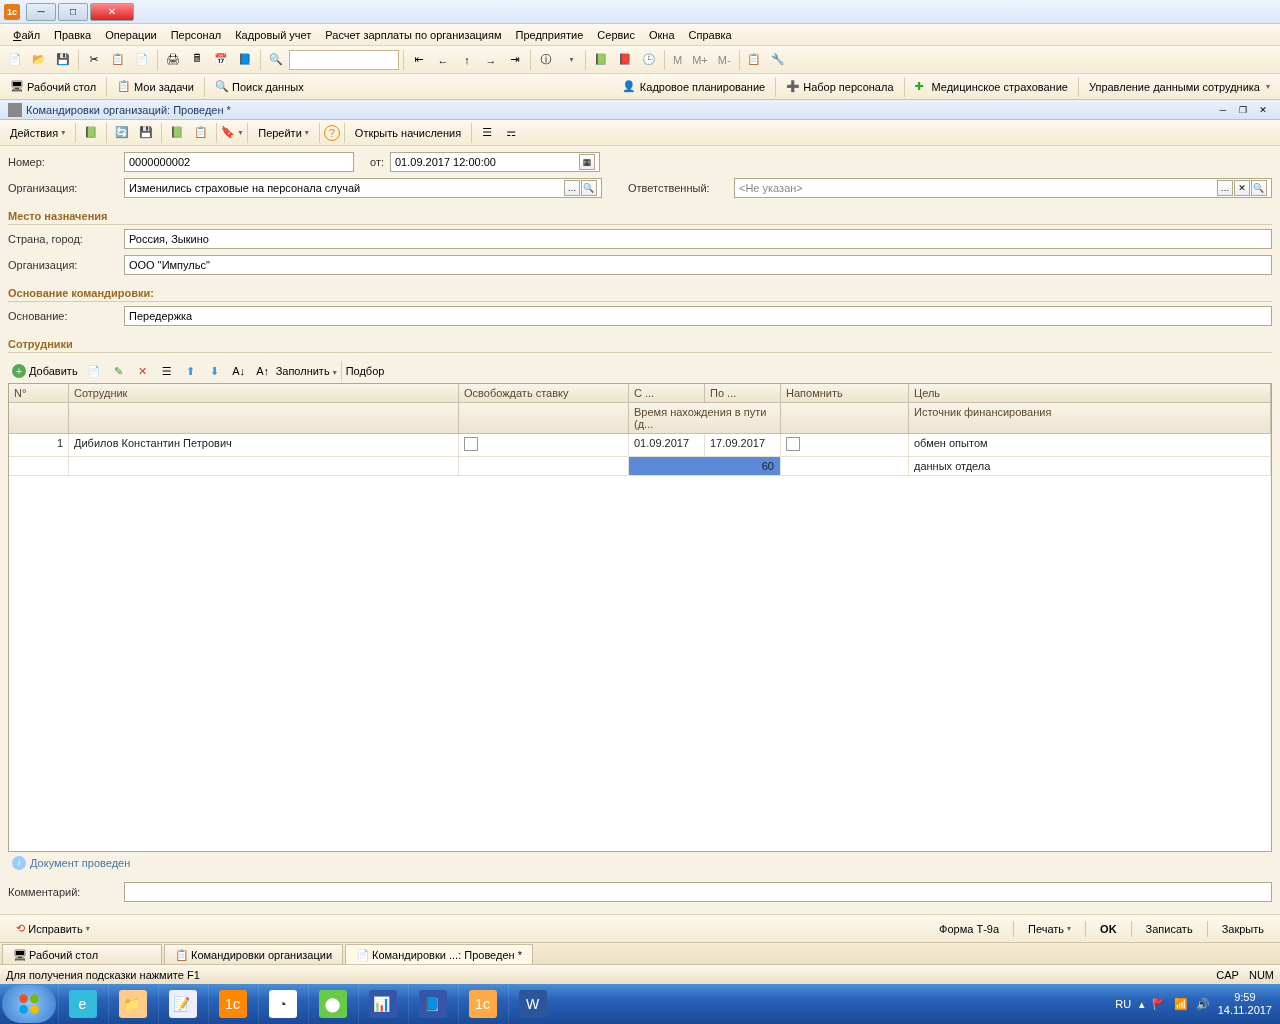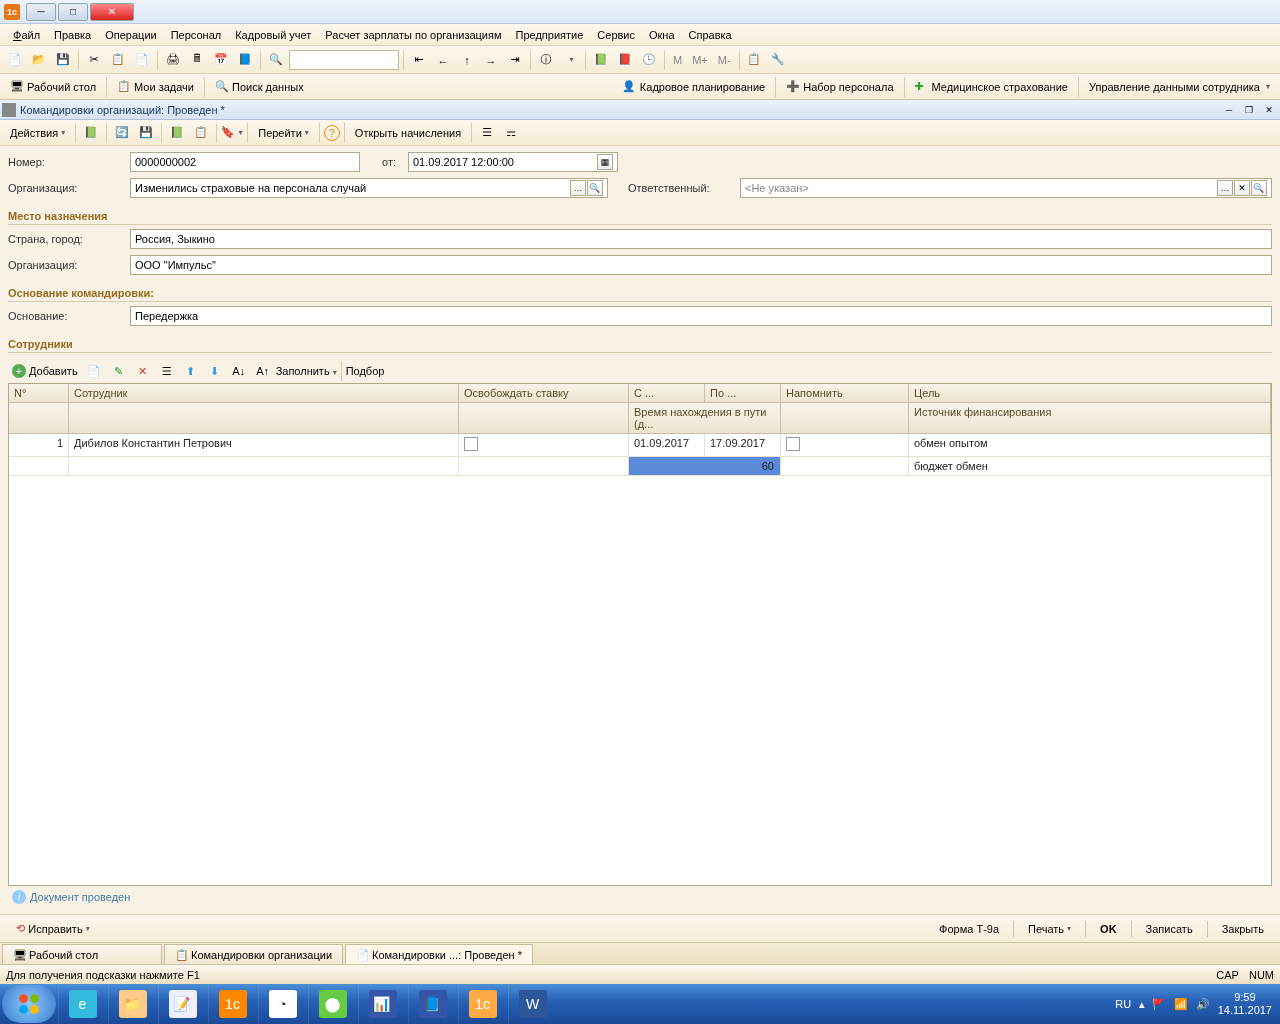--- a/index.html
+++ b/index.html
@@ -14,28 +14,28 @@
 .menubar span{padding:0 7px;cursor:default}
 .menubar span u{text-decoration:underline}
 .toolbar1{height:28px;background:linear-gradient(#fdf8ee,#f5ecd5);display:flex;align-items:center;padding:0 4px;border-bottom:1px solid #e0d4b8;gap:2px}
 .tbtn{width:22px;height:22px;display:flex;align-items:center;justify-content:center;border:1px solid transparent;border-radius:2px}
 .tsep{width:1px;height:20px;background:#d8ccb0;margin:0 2px}
 .tinput{height:20px;border:1px solid #c8b890;background:#fff;width:110px;padding:0 3px}
 .toolbar2{height:26px;background:linear-gradient(#fdf8ee,#f5ecd5);display:flex;align-items:center;padding:0 4px;border-bottom:1px solid #d0c4a8;gap:2px}
 .tlink{padding:0 6px;display:flex;align-items:center;gap:3px;height:22px}
 .tlink .i{width:14px;height:14px}
 .spacer{flex:1}
-.doc-titlebar{height:20px;background:linear-gradient(#eaf2fb,#d6e4f4);display:flex;align-items:center;padding:0 2px;border-bottom:1px solid #b0c0d8}
+.doc-titlebar{height:20px;background:linear-gradient(#eaf2fb,#d6e4f4);display:flex;align-items:center;padding:0 8px;border-bottom:1px solid #b0c0d8}
 .doc-titlebar .i{width:14px;height:14px;background:#888;margin-right:4px}
 .doc-titlebar .t{flex:1;color:#1a3a6a}
 .doc-winbtn{width:18px;height:14px;display:flex;align-items:center;justify-content:center;margin-left:2px;font-size:9px}
 .doc-toolbar{height:26px;background:linear-gradient(#fdf8ee,#f5ecd5);display:flex;align-items:center;padding:0 4px;border-bottom:1px solid #e0d4b8;gap:2px}
 .doc-toolbar .txtbtn{padding:0 6px;height:22px;display:flex;align-items:center}
 .doc-body{flex:1;background:#f7f2e4;padding:6px 8px;display:flex;flex-direction:column;overflow:hidden}
-.row{display:flex;align-items:center;margin-bottom:6px;gap:12px}
+.row{display:flex;align-items:center;margin-bottom:6px;gap:6px}
 .lbl{width:110px;color:#333}
 .inp{height:20px;border:1px solid #b0a888;background:#fff;padding:0 4px;display:flex;align-items:center}
 .inp.sel{justify-content:space-between}
 .inp .btns{display:flex;gap:1px}
 .inp .b{width:16px;height:16px;border:1px solid #b0a888;background:linear-gradient(#fff,#eee);display:flex;align-items:center;justify-content:center;font-size:9px}
 .section-h{color:#9a6a20;font-weight:bold;border-bottom:1px solid #d8ccb0;padding:2px 0;margin:4px 0}
 .grid-toolbar{height:24px;display:flex;align-items:center;gap:2px;margin-top:2px}
 .grid-toolbar .add{display:flex;align-items:center;gap:3px;padding:0 4px}
 .grid-toolbar .add .c{width:14px;height:14px;border-radius:50%;background:#5a5;color:#fff;display:flex;align-items:center;justify-content:center;font-size:10px}
 .grid{flex:1;border:1px solid #b0a888;background:#fff;display:flex;flex-direction:column;overflow:hidden}
@@ -214,21 +214,21 @@
   </div>
   <div class="row">
     <div class="lbl">Организация:</div>
     <div class="inp sel" style="width:478px">
         <span>Изменились страховые на персонала случай</span>
         <div class="btns">
           <div class="b">…</div>
           <div class="b">🔍</div>
         </div>
       </div>
-    <div class="lbl" style="width:100px;margin-left:8px">Ответственный:</div>
+    <div class="lbl" style="width:100px;margin-left:20px">Ответственный:</div>
     <div class="inp sel" style="flex:1">
         <span style="color:#888">&lt;Не указан&gt;</span>
         <div class="btns">
           <div class="b">…</div>
           <div class="b">✕</div>
           <div class="b">🔍</div>
         </div>
       </div>
   </div>
 
@@ -299,30 +299,34 @@
       <div class="gc" style="width:76px">17.09.2017</div>
       <div class="gc" style="width:128px"><span class="chk"></span></div>
       <div class="gc" style="flex:1">обмен опытом</div>
     </div>
     <div class="grow">
       <div class="gc" style="width:60px"></div>
       <div class="gc" style="width:390px"></div>
       <div class="gc" style="width:170px"></div>
       <div class="gc hlcell" style="width:152px">60</div>
       <div class="gc" style="width:128px"></div>
-      <div class="gc" style="flex:1">бюджет обмен</div>
+      <div class="gc" style="flex:1">данных отдела</div>
     </div>
     <div class="gfill"></div>
   </div>
 
   <div class="status-doc">
     <div class="i">i</div>
     <span>Документ проведен</span>
   </div>
 
+  <div class="row" style="margin-top:8px">
+    <div class="lbl">Комментарий:</div>
+    <div class="inp" style="flex:1"></div>
+  </div>
 </div>
 
 <div class="footer-btns">
   <div class="fbtn drop"><span style="color:#d33">⟲</span>&nbsp;<span>Исправить</span></div>
   <div class="spacer"></div>
   <div class="fbtn">Форма Т-9а</div>
   <div class="fsep"></div>
   <div class="fbtn drop">Печать</div>
   <div class="fsep"></div>
   <div class="fbtn ok">OK</div>

